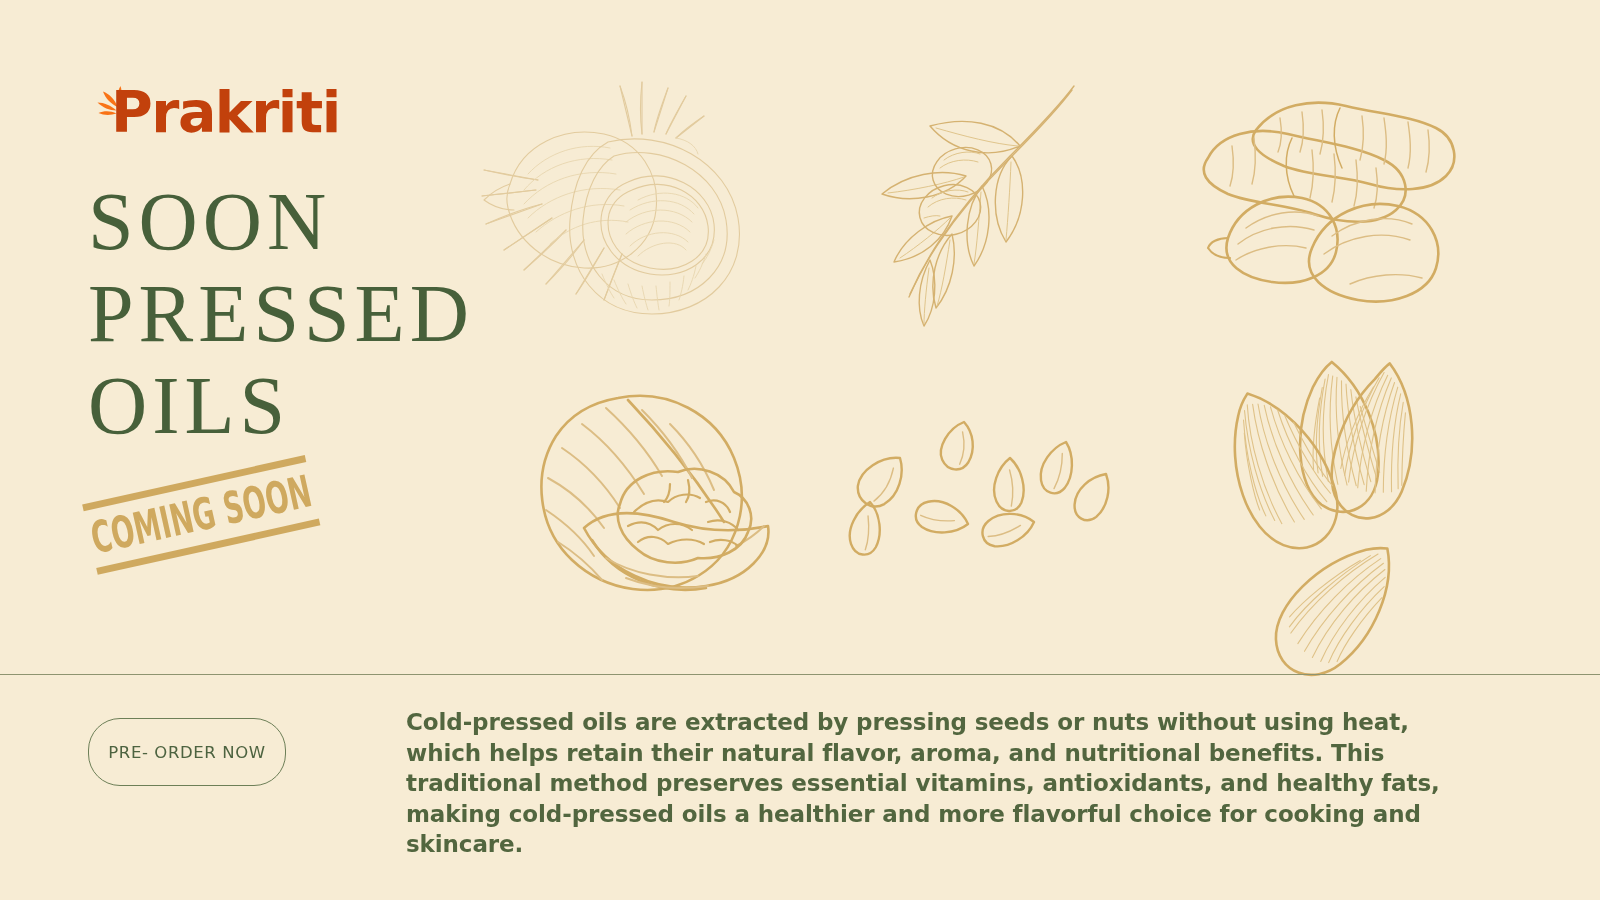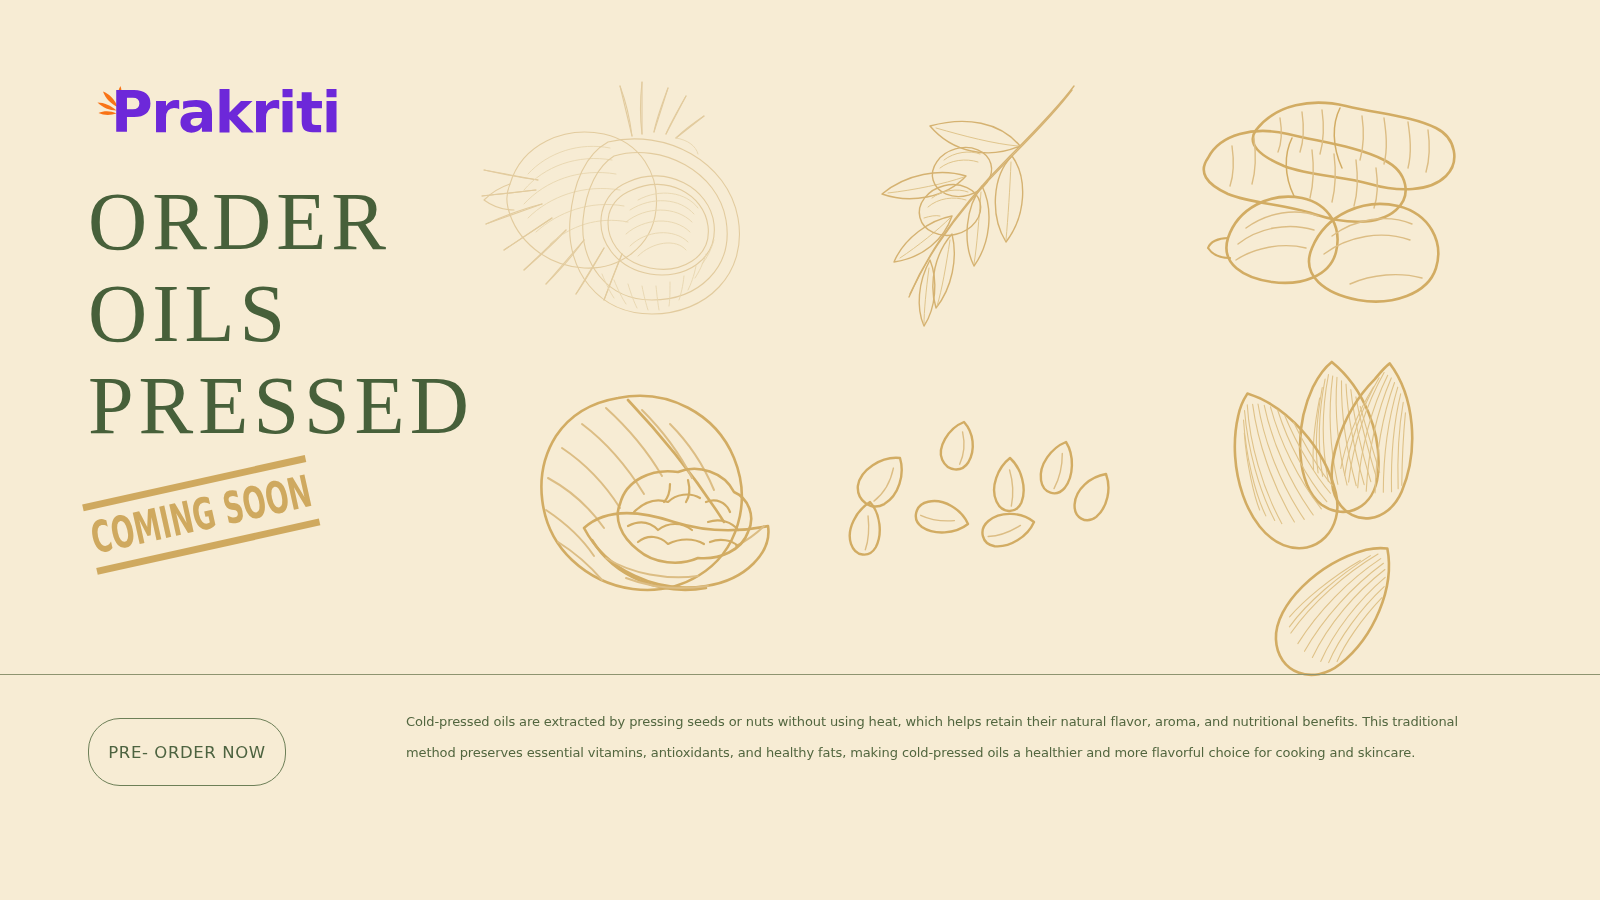--- a/index.html
+++ b/index.html
@@ -50,21 +50,21 @@
     height: 62px;
   }
   .logo-word {
     position: absolute;
     left: 21px;
     top: 4px;
     font-family: "DejaVu Sans", sans-serif;
     font-size: 57px;
     font-weight: 700;
     letter-spacing: -1.5px;
-    color: #6d28d9;
+    color: #c2410c;
     line-height: 1;
   }
 
   
   .headline {
     position: absolute;
     left: 88px;
     top: 176px;
     width: 430px;
   }
@@ -188,24 +188,25 @@
     justify-content: center;
   }
 
   .body-copy {
     position: absolute;
     left: 406px;
     top: 32px;
     width: 1085px;
     margin: 0;
     font-family: "DejaVu Sans", sans-serif;
-    font-size: 13px;
+    font-size: 23px;
     line-height: 30.5px;
     color: #52663f;
     letter-spacing: -0.1px;
+    font-weight: bold;
   }
 </style>
 </head>
 <body>
 
 <div class="poster">
 
   <div class="top-section">
 
     <div class="logo">
@@ -216,23 +217,23 @@
             <path d="M27.5 27 C21 24 15.5 18.5 13 11.5 C19.5 14 25 19.5 27.5 27 Z"></path>
             <path d="M26.5 30.5 C19.5 30.5 12.5 27.5 7.5 22.5 C14 22.5 21 25.5 26.5 30.5 Z"></path>
             <path d="M26.5 33.5 C20.5 35.5 14 35.5 8.5 33 C14 30.5 20.5 30.5 26.5 33.5 Z"></path>
           </g>
         </svg>
       </span>
       <span class="logo-word">Prakriti</span>
     </div>
 
     <div class="headline">
-      <span class="headline-line">ORDER</span>
+      <span class="headline-line">SOON</span>
+      <span class="headline-line">PRESSED</span>
       <span class="headline-line">OILS</span>
-      <span class="headline-line">PRESSED</span>
     </div>
 
     <div class="stamp">
       <div class="stamp-inner">
         <div class="stamp-rule top"></div>
         <div class="stamp-text">COMING SOON</div>
         <div class="stamp-rule bottom"></div>
       </div>
     </div>
 

